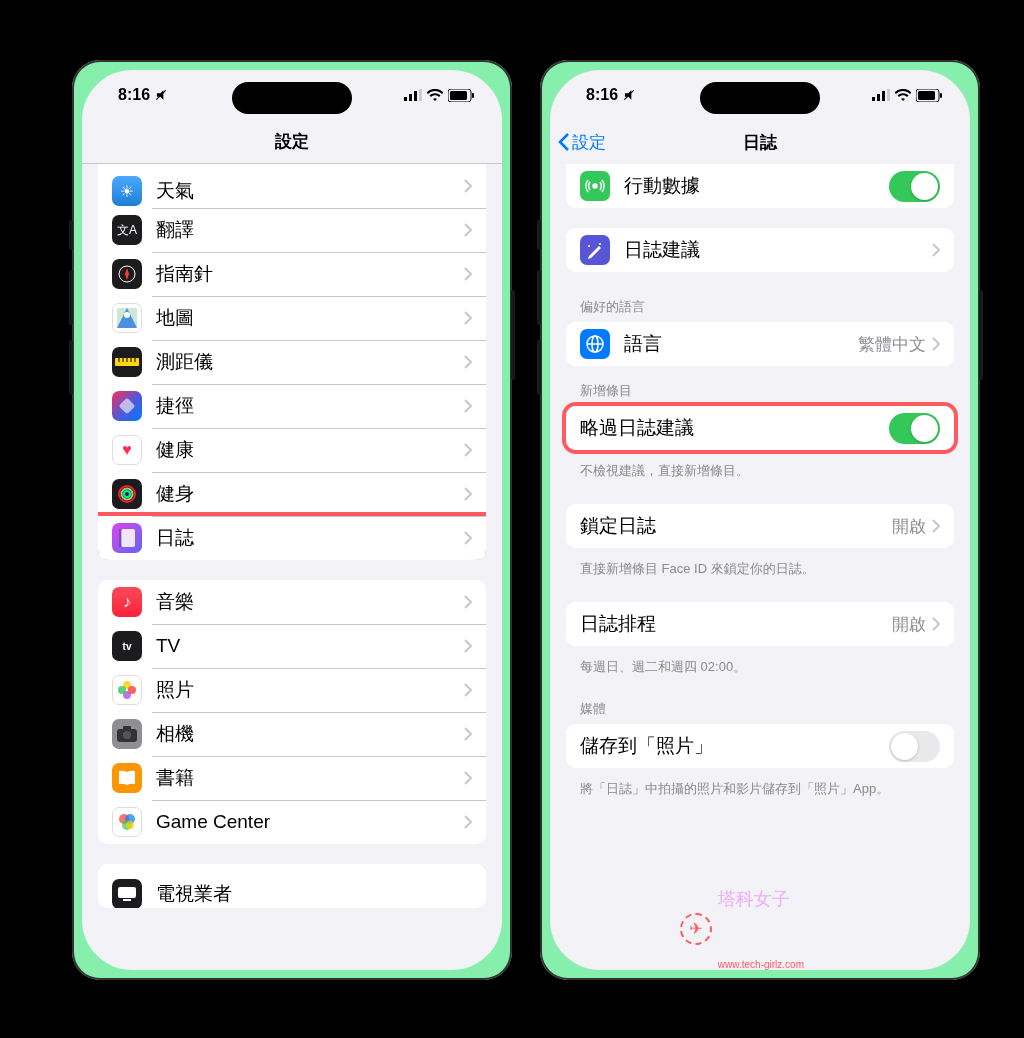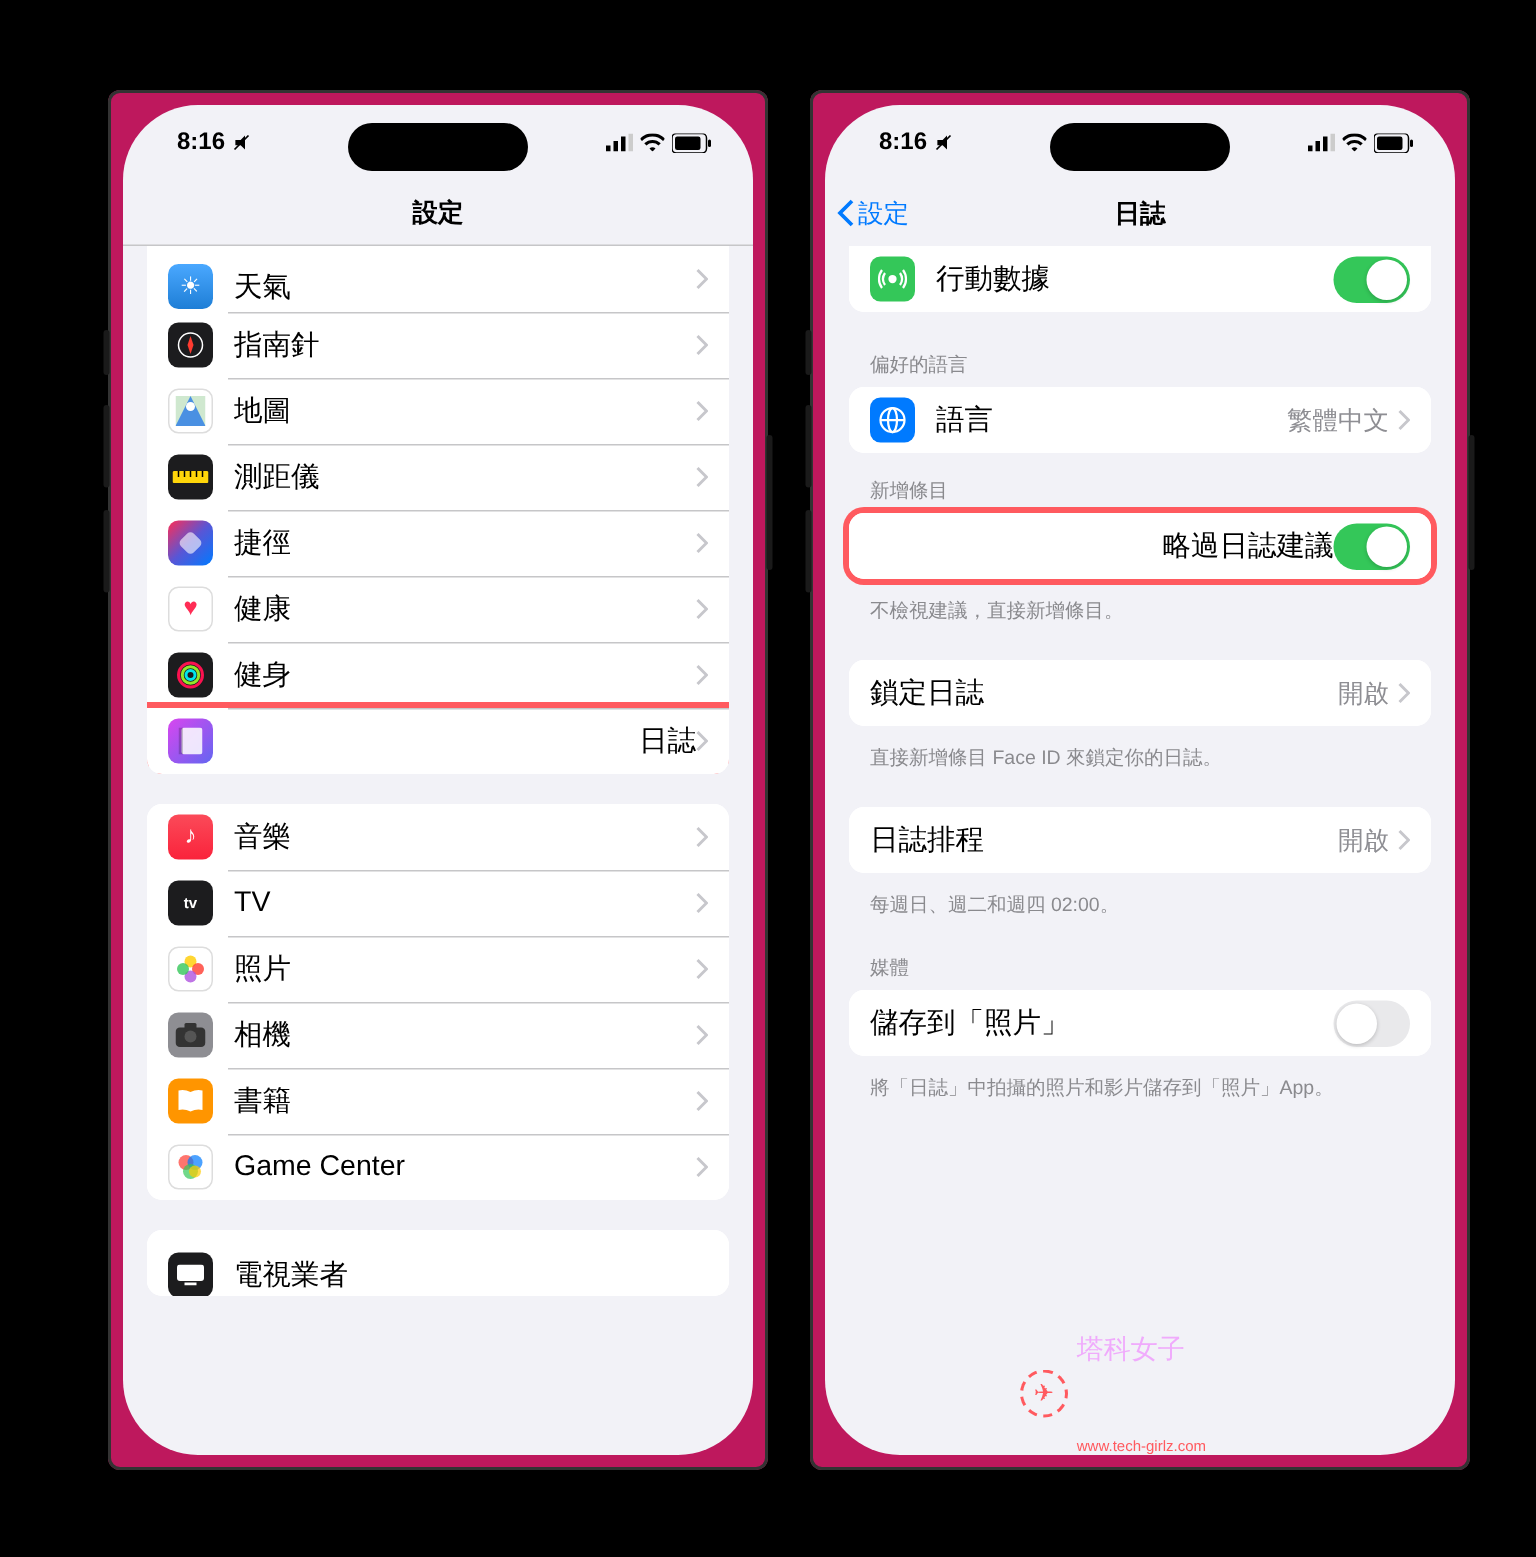--- a/index.html
+++ b/index.html
@@ -2,22 +2,22 @@
 <html><head>
 <meta charset="utf-8">
 <style>
 * { margin: 0; padding: 0; box-sizing: border-box; font-family: -apple-system, "Helvetica Neue", Arial, sans-serif; }
 body { background: #000; width: 1024px; height: 1038px; position: relative; }
 
 .phone {
   position: absolute;
   width: 440px;
   height: 920px;
-  border-radius: 8px;
-  background: #be185d;
+  border-radius: 28px;
+  background: #86efac;
   padding: 10px;
   box-shadow: inset 0 0 0 2px #333;
 }
 .phone.left { left: 72px; top: 60px; }
 .phone.right { left: 540px; top: 60px; }
 
 .screen {
   width: 100%;
   height: 100%;
   background: #f2f2f7;
@@ -104,21 +104,20 @@
   color: #fff;
 }
 .row .label { flex: 1; font-size: 19px; color: #000; }
 .row .detail { font-size: 17px; color: #8e8e93; margin-right: 6px; }
 .chev { color: #c7c7cc; flex-shrink: 0; }
 
 .highlight {
   position: relative;
   box-shadow: 0 0 0 4px #ff5a5f;
   z-index: 5;
-  text-align: right;
 }
 
 .section-header {
   font-size: 13px;
   color: #8a8a8e;
   padding: 6px 30px 6px 30px;
 }
 .section-footer {
   font-size: 13px;
   color: #8a8a8e;
@@ -235,20 +234,27 @@
     <div class="content">
       <div class="group first">
         <div class="row cut-row">
           <div class="icon bg-weather">☀</div>
           <span class="label">天氣</span>
           <svg class="chev" width="8" height="14" viewBox="0 0 8 14" fill="none" stroke="#c7c7cc" stroke-width="2">
               <path d="M1 1l6 6-6 6"></path>
             </svg>
         </div>
         <div class="row">
+          <div class="icon bg-translate" style="font-size:12px">文A</div>
+          <span class="label">翻譯</span>
+          <svg class="chev" width="8" height="14" viewBox="0 0 8 14" fill="none" stroke="#c7c7cc" stroke-width="2">
+              <path d="M1 1l6 6-6 6"></path>
+            </svg>
+        </div>
+        <div class="row">
           <div class="icon bg-compass">
               <svg width="20" height="20" viewBox="0 0 20 20">
                 <circle cx="10" cy="10" r="8" fill="none" stroke="#fff" stroke-width="1"></circle>
                 <path d="M10 4 L12 10 L10 16 L8 10 Z" fill="#ff3b30"></path>
               </svg>
             </div>
           <span class="label">指南針</span>
           <svg class="chev" width="8" height="14" viewBox="0 0 8 14" fill="none" stroke="#c7c7cc" stroke-width="2">
               <path d="M1 1l6 6-6 6"></path>
             </svg>
@@ -463,20 +469,35 @@
                 <path d="M5 6 a7 7 0 0 0 0 8 M15 6 a7 7 0 0 1 0 8 M3 4 a10 10 0 0 0 0 12 M17 4 a10 10 0 0 1 0 12"></path>
               </svg>
             </div>
           <span class="label">行動數據</span>
           <div class="toggle on">
               <div class="knob"></div>
             </div>
         </div>
       </div>
 
+      <div class="group">
+        <div class="row">
+          <div class="icon bg-suggest">
+              <svg width="18" height="18" viewBox="0 0 18 18" fill="#fff">
+                <path d="M3 15 L13 5 L15 7 L5 17 L2 18 Z"></path>
+                <circle cx="14" cy="3" r="1"></circle>
+                <circle cx="3" cy="5" r="1"></circle>
+              </svg>
+            </div>
+          <span class="label">日誌建議</span>
+          <svg class="chev" width="8" height="14" viewBox="0 0 8 14" fill="none" stroke="#c7c7cc" stroke-width="2">
+              <path d="M1 1l6 6-6 6"></path>
+            </svg>
+        </div>
+      </div>
 
       <div class="section-header">偏好的語言</div>
       <div class="group" style="margin-bottom:10px">
         <div class="row">
           <div class="icon bg-lang">
               <svg width="20" height="20" viewBox="0 0 20 20" fill="none" stroke="#fff" stroke-width="1.5">
                 <circle cx="10" cy="10" r="8"></circle>
                 <ellipse cx="10" cy="10" rx="3" ry="8"></ellipse>
                 <line x1="2" y1="10" x2="18" y2="10"></line>
               </svg>

